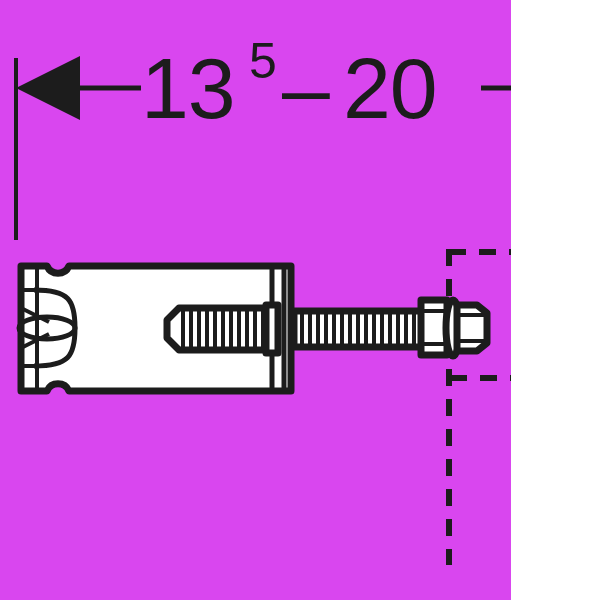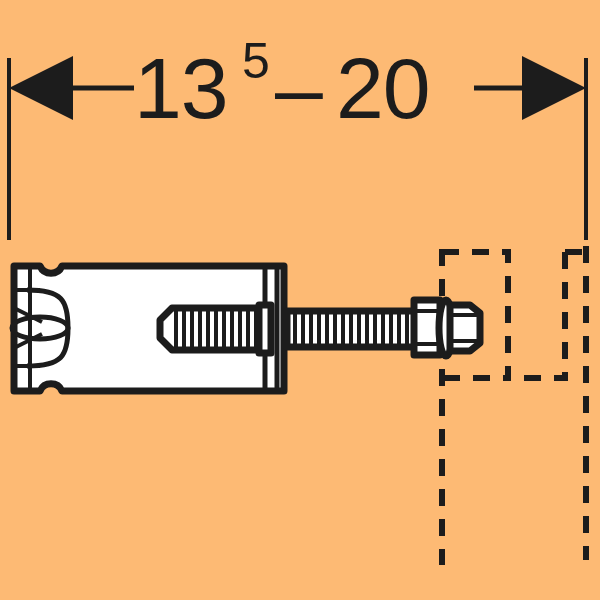--- a/index.html
+++ b/index.html
@@ -6,24 +6,25 @@
   html, body {
     margin: 0;
     padding: 0;
     background: #ffffff;
   }
   body {
     font-family: "Liberation Sans", sans-serif;
   }
   #drawing-root {
     position: relative;
-    width: 600px;
+    width: 504px;
     height: 600px;
-    background: #fdba74;
+    background: #d946ef;
     overflow: hidden;
+    padding-left: 7px;
   }
   #drawing-svg {
     display: block;
     width: 600px;
     height: 600px;
   }
   .dim-text {
     font-family: "Liberation Sans", sans-serif;
     font-size: 86px;
     font-weight: 400;

